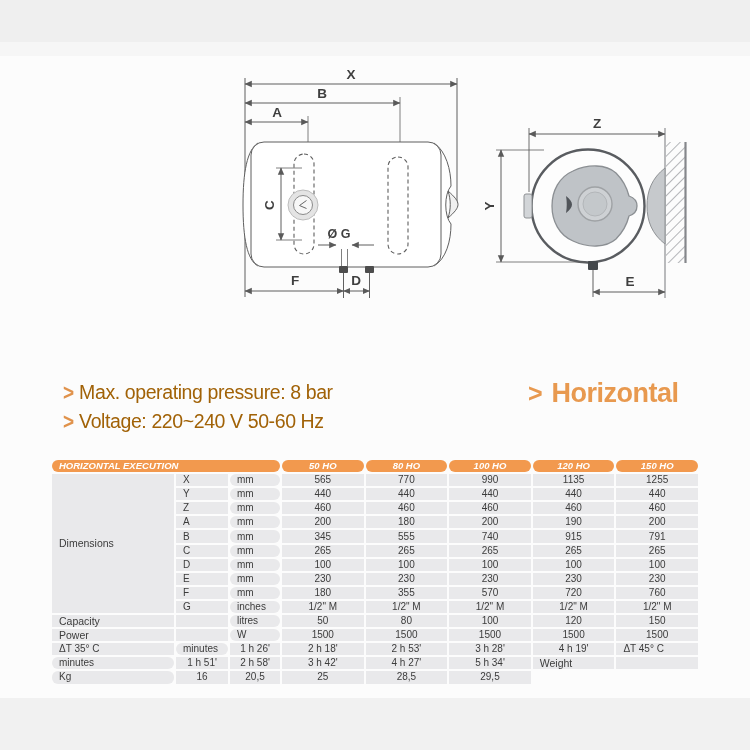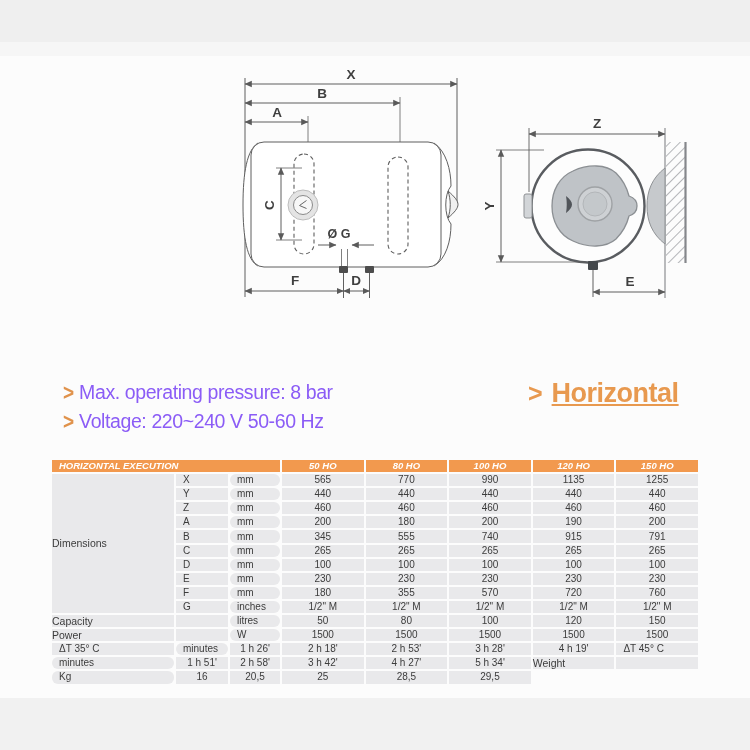--- a/index.html
+++ b/index.html
@@ -20,47 +20,47 @@
   }
   svg.drawing text.small { font-size:12.5px; }
 
   
   .specs { position:absolute; left:63px; top:381px; }
   .spec-line { display:flex; align-items:baseline; margin-bottom:6px; }
   .chev {
     color:#e0924b; font-weight:bold; font-size:19px; margin-right:5px;
     transform:scaleY(1.15); display:inline-block;
   }
-  .spec-text { font-size:19.5px; color:#8b5cf6; letter-spacing:-0.4px; }
+  .spec-text { font-size:19.5px; color:#a16207; letter-spacing:-0.4px; }
 
   .orientation {
     position:absolute; left:528px; top:378px;
     display:flex; align-items:baseline;
     color:#e8994f; font-weight:bold;
   }
   .orientation .chev.big { font-size:25px; color:#e8994f; margin-right:9px; transform:none; }
-  .orientation .orientation-text { font-size:27px; letter-spacing:-0.5px;text-decoration:underline; }
+  .orientation .orientation-text { font-size:27px; letter-spacing:-0.5px; }
 
   
   .spec-table {
     position:absolute; left:52px; top:460px; width:646px;
     display:grid;
     grid-template-columns:122px 52px 50px repeat(5, 1fr);
     grid-auto-rows:12.1px;
     gap:2px;
   }
   .cell {
     background:#e9e9eb; color:#3c3c3c; font-size:10px;
     display:flex; align-items:center; line-height:1;
     white-space:nowrap; overflow:visible;
   }
-  .cell.h { background:#f2994e; color:#ffffff; font-style:italic; font-weight:bold; font-size:9.5px; }
+  .cell.h { background:#f2994e; color:#ffffff; font-style:italic; font-weight:bold; font-size:9.5px;border-radius:6px; }
   .cell.h.title { grid-column:span 3; padding-left:7px; }
   .cell.h.col { justify-content:center; }
-  .cell.lab { font-size:10.5px; }
+  .cell.lab { padding-left:7px; font-size:10.5px; }
   .cell.sub { padding-left:7px; }
   .cell.unit { padding-left:7px;border-radius:6px; }
   .cell.val { justify-content:center; }
 </style>
 </head>
 <body>
 
 <div class="band-top"></div>
 <div class="band-top2"></div>
 <div class="band-bottom"></div>

